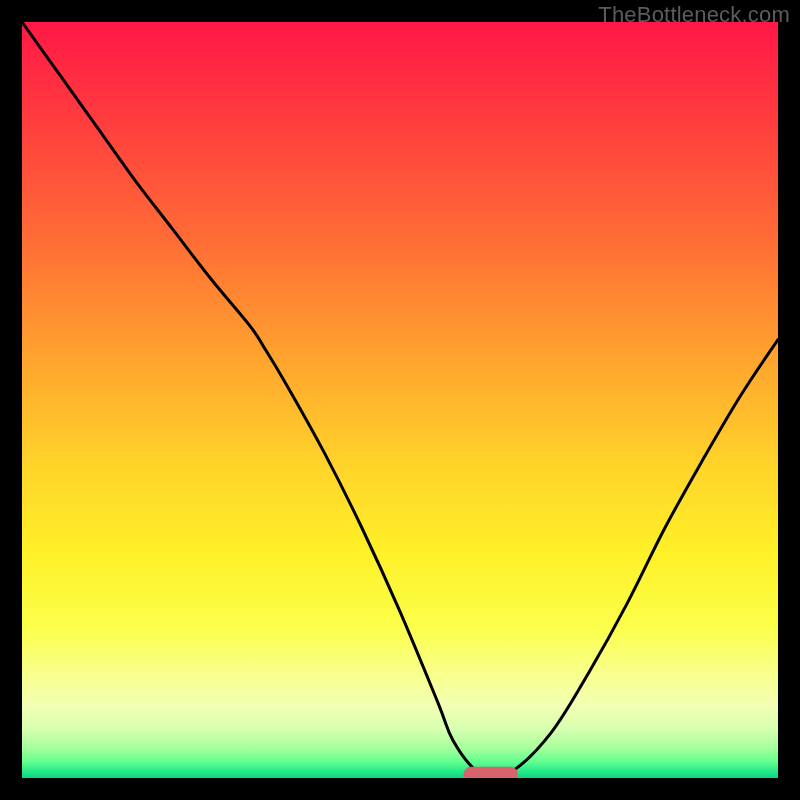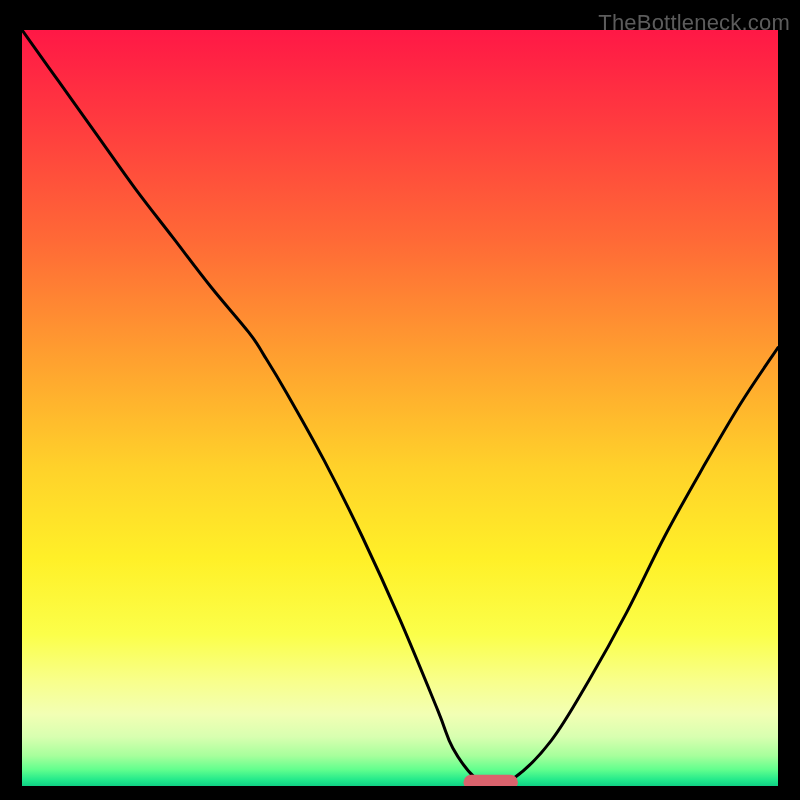--- a/index.html
+++ b/index.html
@@ -7,21 +7,21 @@
     padding: 0;
     width: 800px;
     height: 800px;
     background: #000;
     overflow: hidden;
     font-family: Arial, Helvetica, sans-serif;
   }
   .frame {
     position: absolute;
     left: 0;
-    top: 8px;
+    top: 0;
     width: 800px;
     height: 603px;
     background: #000;
   }
   .plot {
     position: absolute;
     left: 22px;
     top: 22px;
     width: 756px;
     height: 756px;

